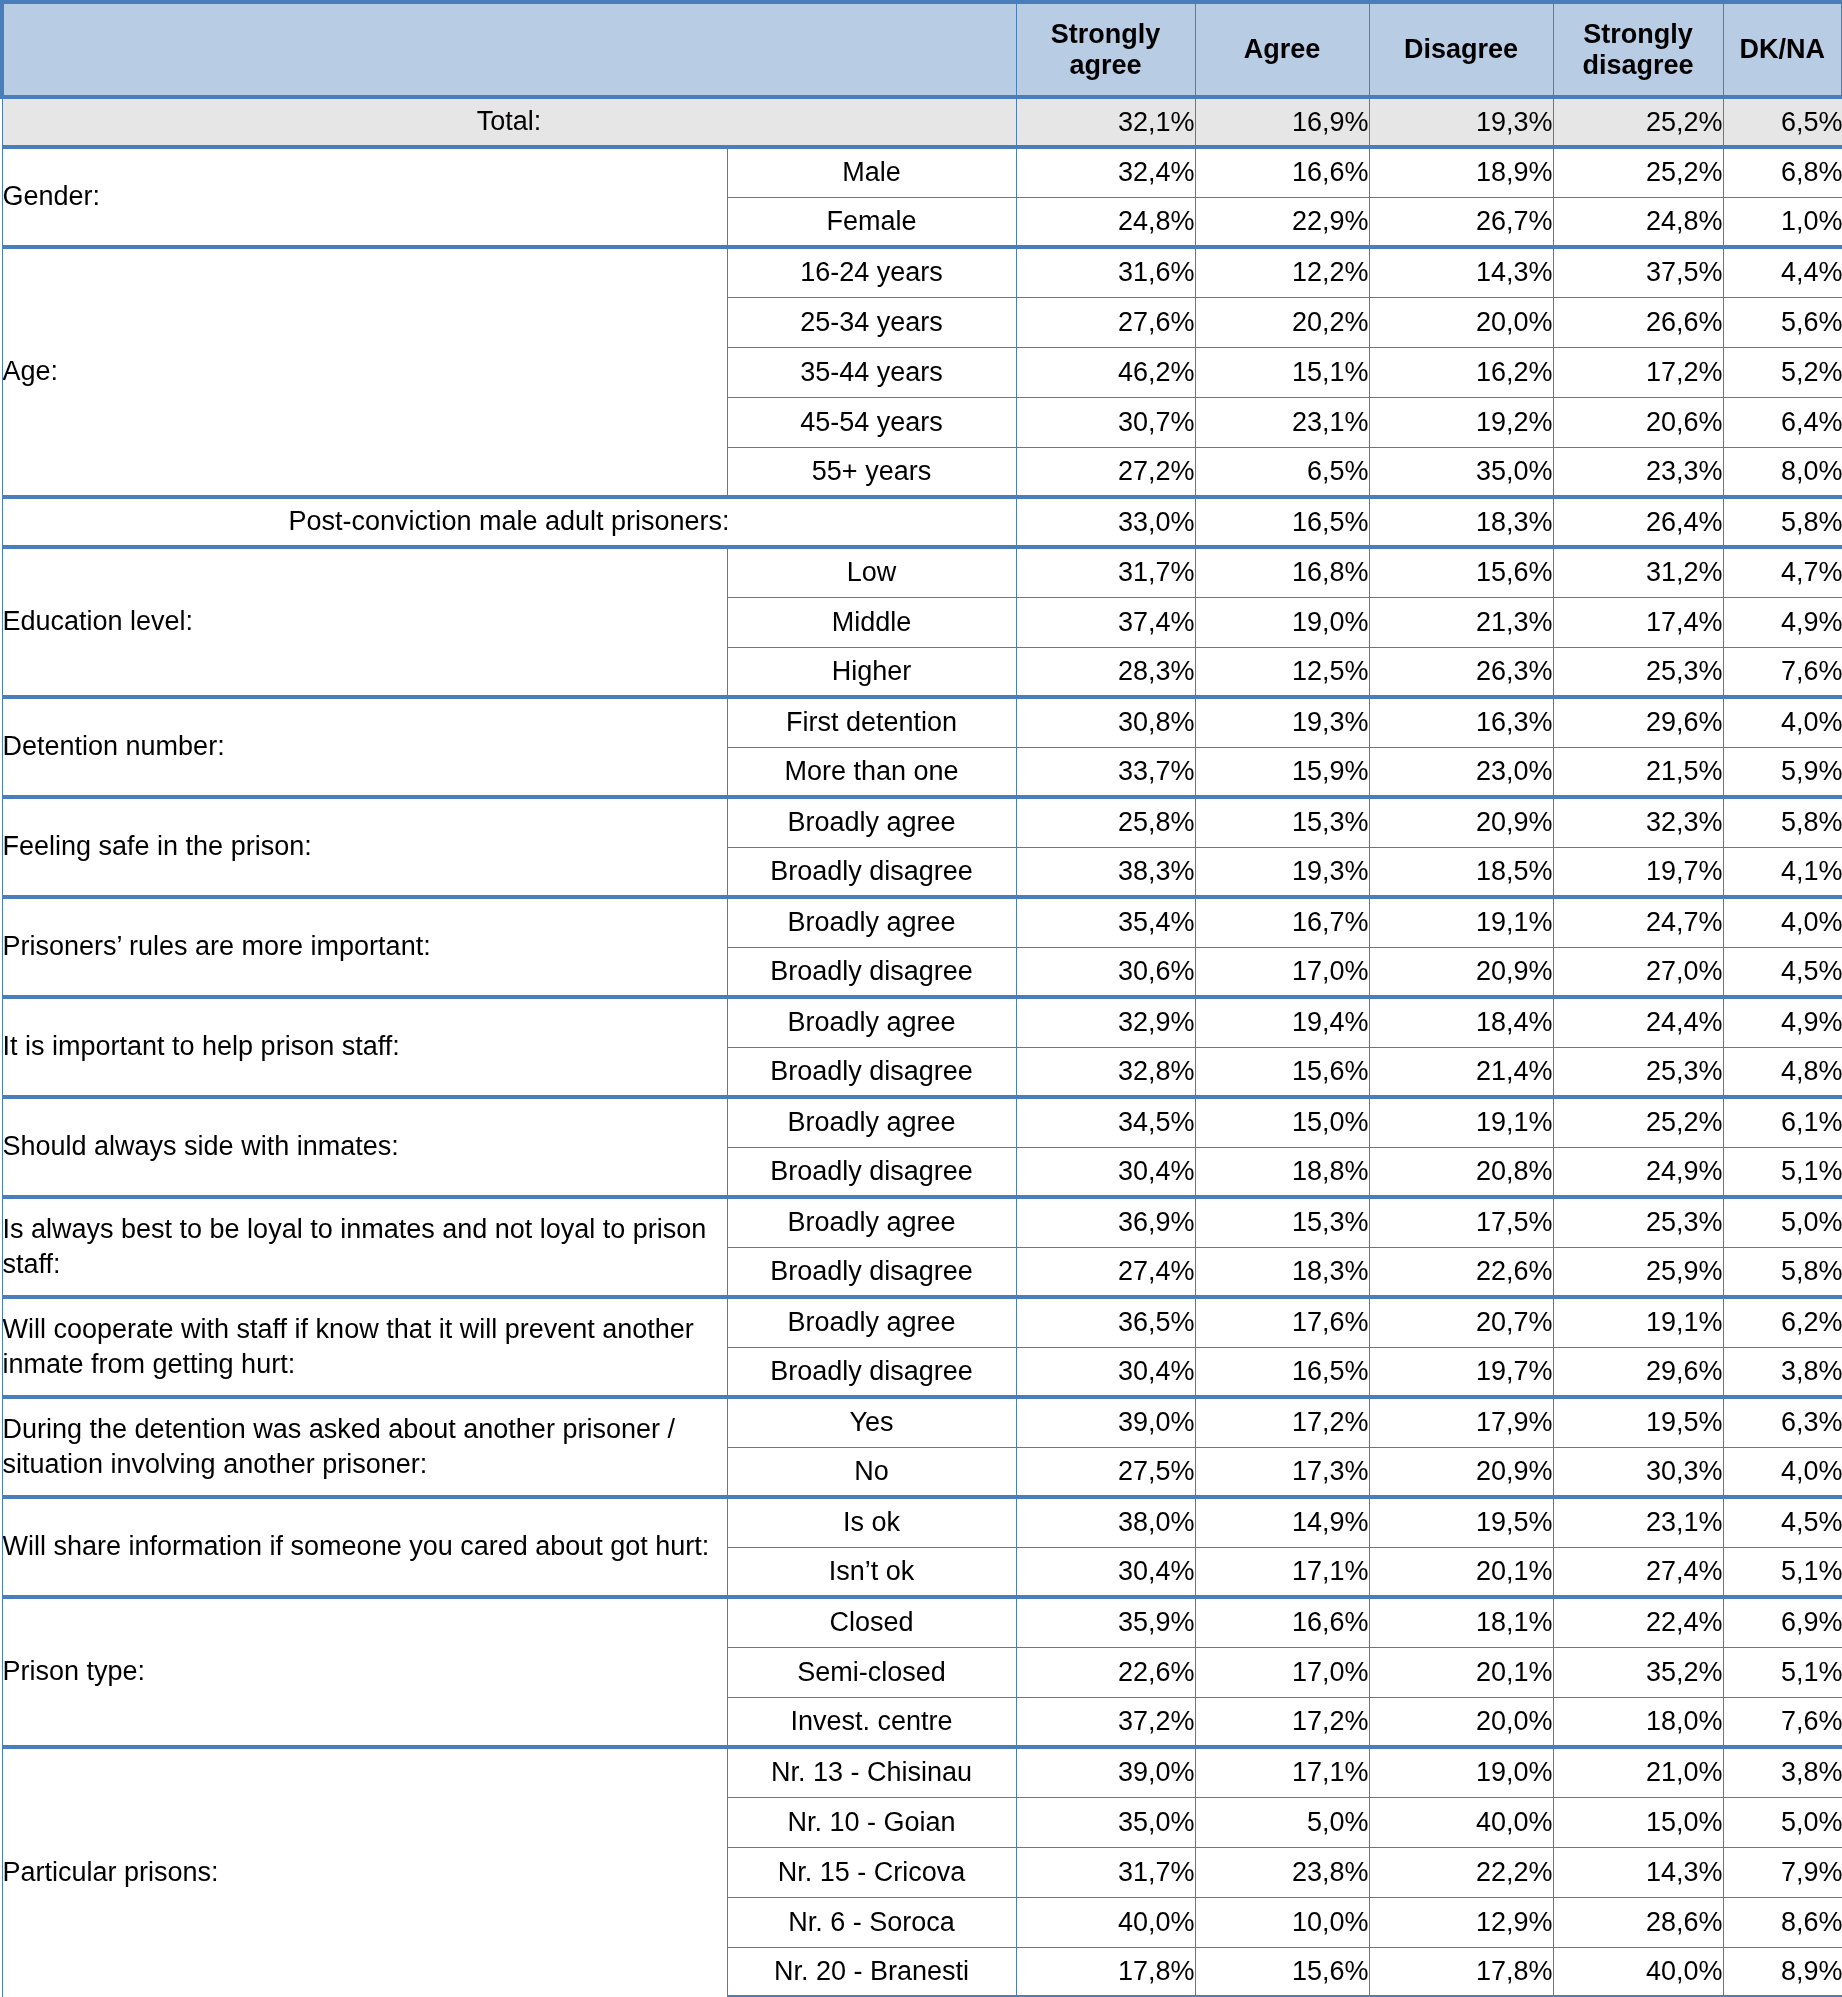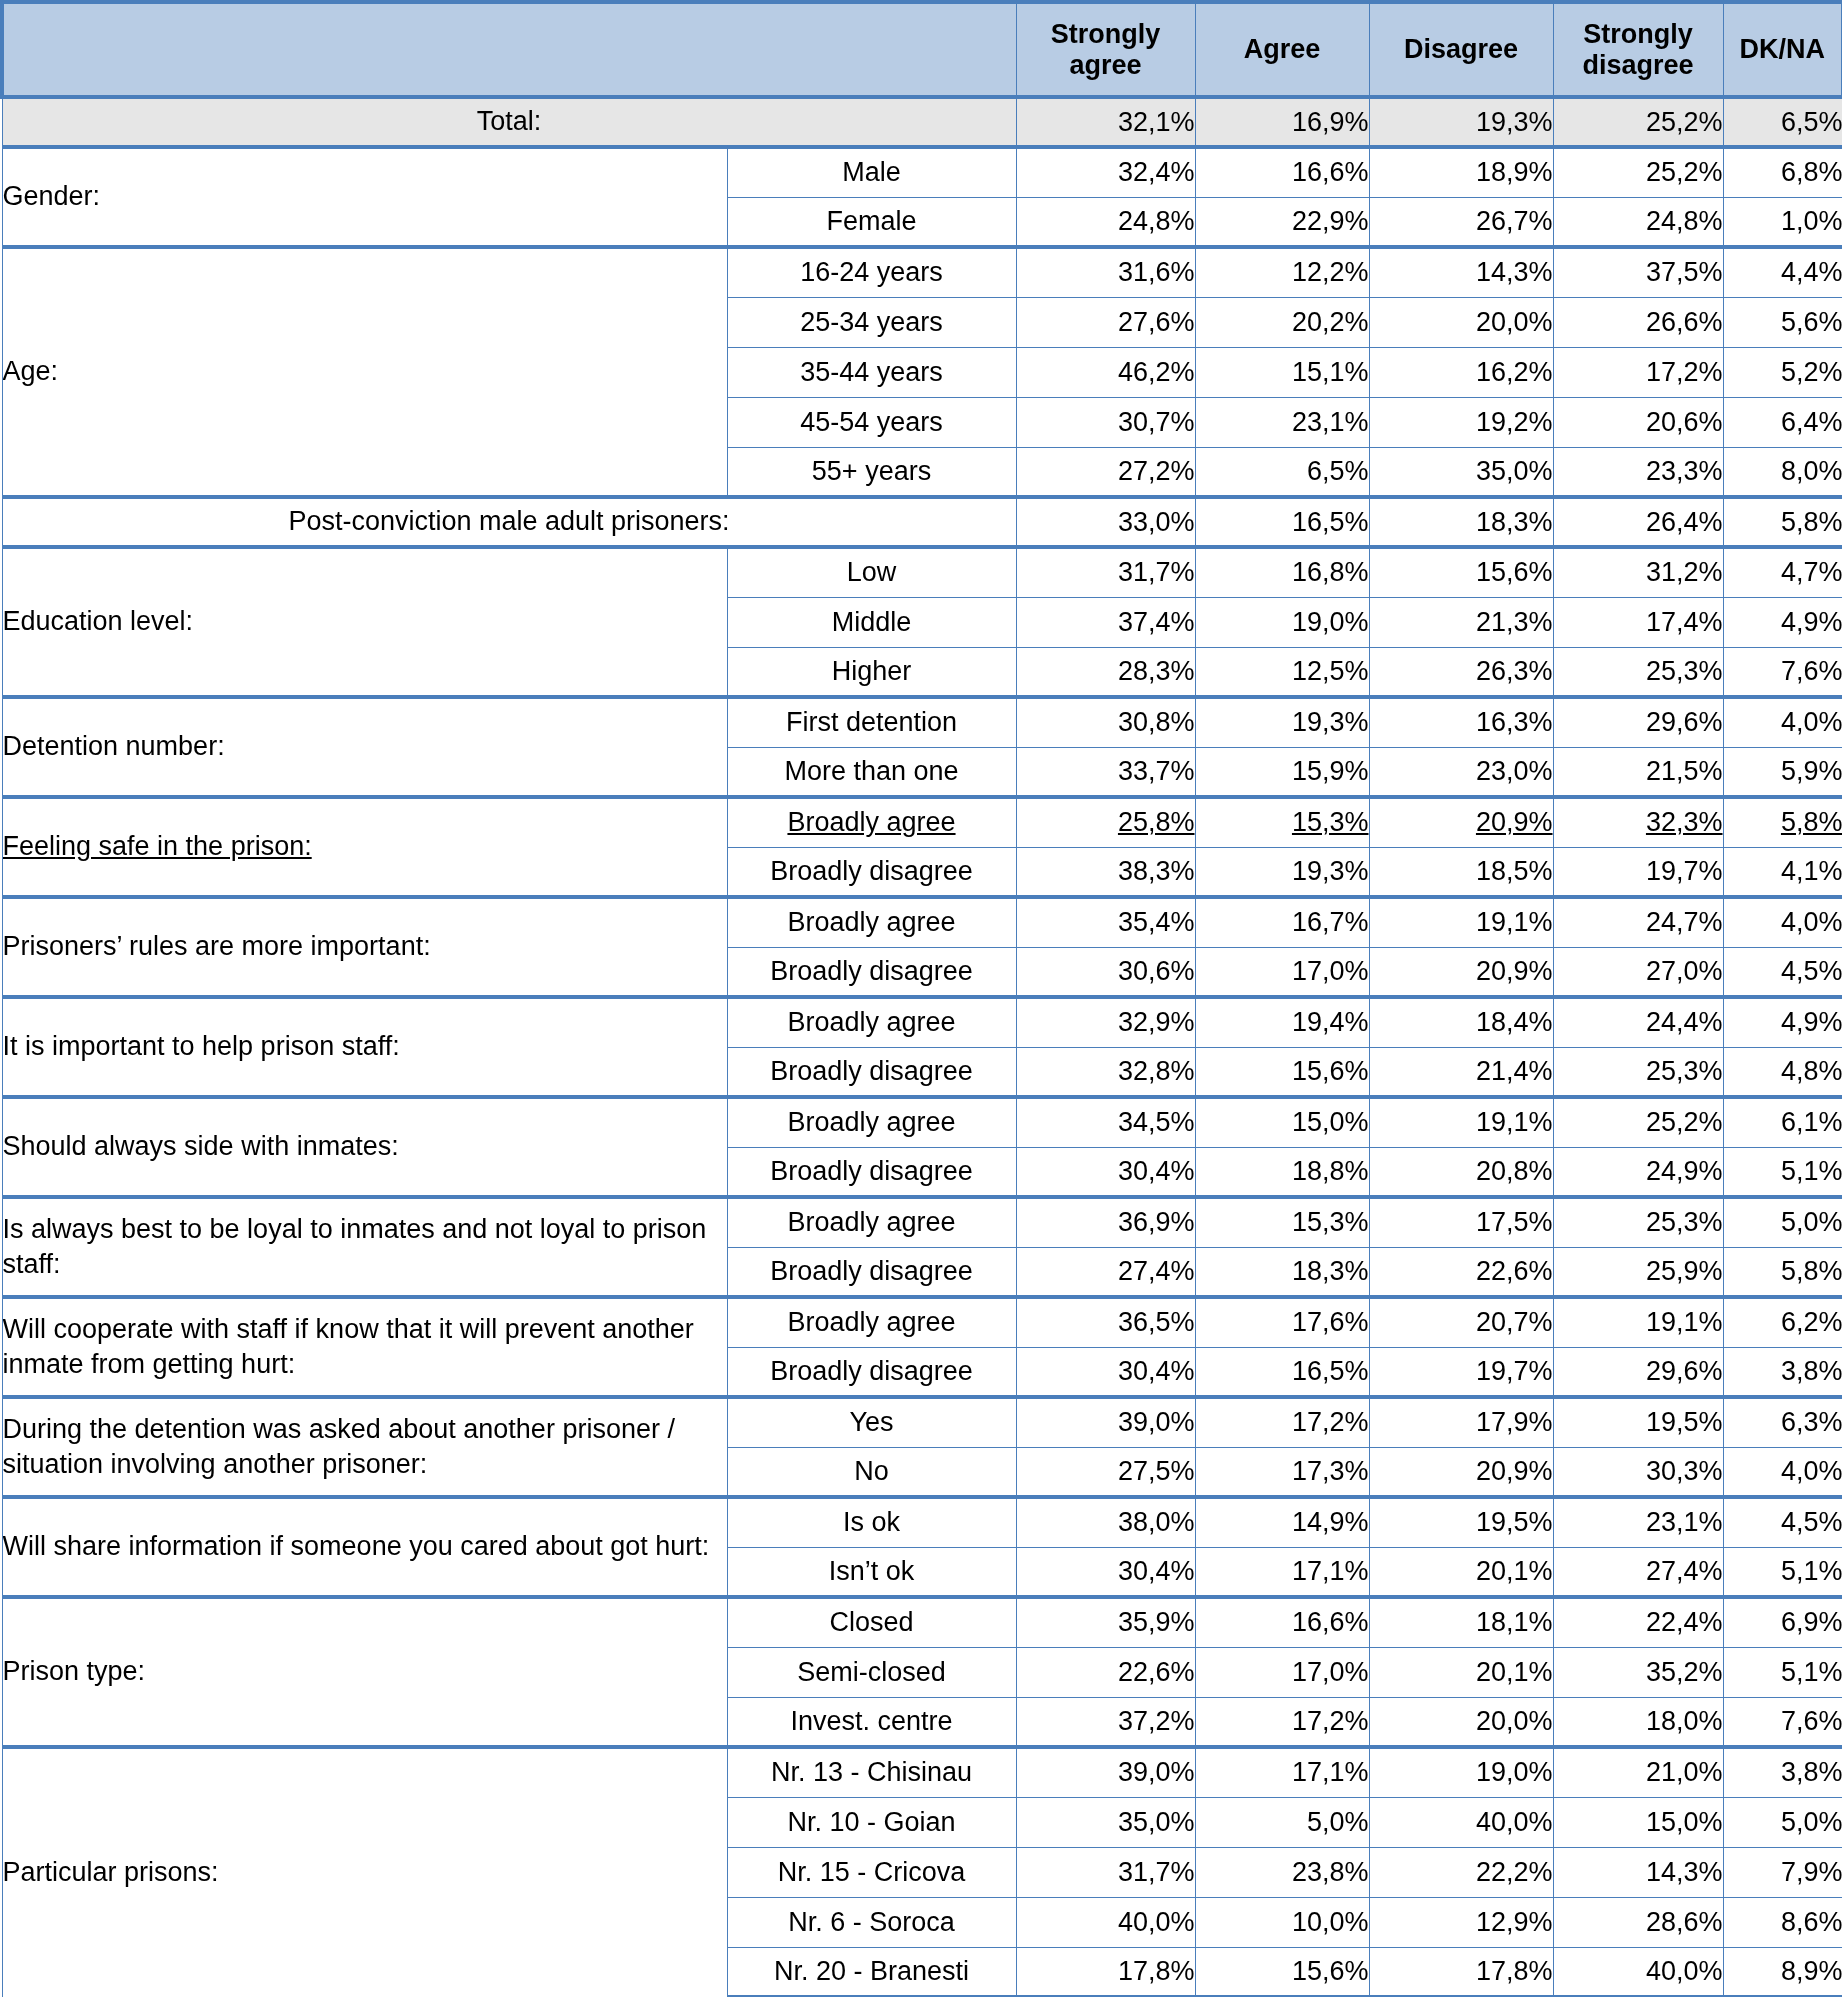--- a/index.html
+++ b/index.html
@@ -240,21 +240,21 @@
           <td class="val edge-r">4,0%</td>
         </tr>
         <tr class="r band-bot" style="height: 50px;">
           <td class="sub">More than one</td>
           <td class="val">33,7%</td>
           <td class="val">15,9%</td>
           <td class="val">23,0%</td>
           <td class="val">21,5%</td>
           <td class="val edge-r">5,9%</td>
         </tr>
-        <tr class="r band-top" style="height: 50px; text-decoration: underline;">
+        <tr class="r band-top" style="height: 50px;">
           <td class="lbl edge-l" rowspan="2">Feeling safe in the prison:</td>
           <td class="sub">Broadly agree</td>
           <td class="val">25,8%</td>
           <td class="val">15,3%</td>
           <td class="val">20,9%</td>
           <td class="val">32,3%</td>
           <td class="val edge-r">5,8%</td>
         </tr>
         <tr class="r band-bot" style="height: 50px;">
           <td class="sub">Broadly disagree</td>

